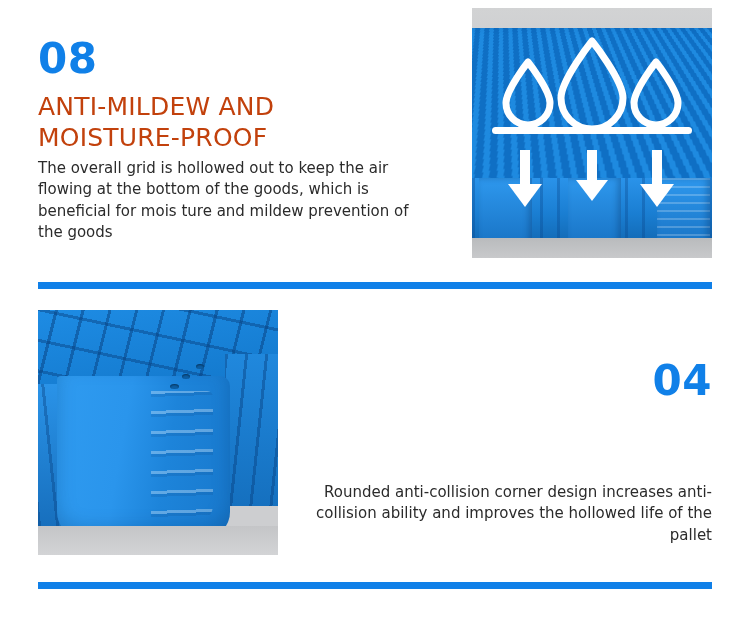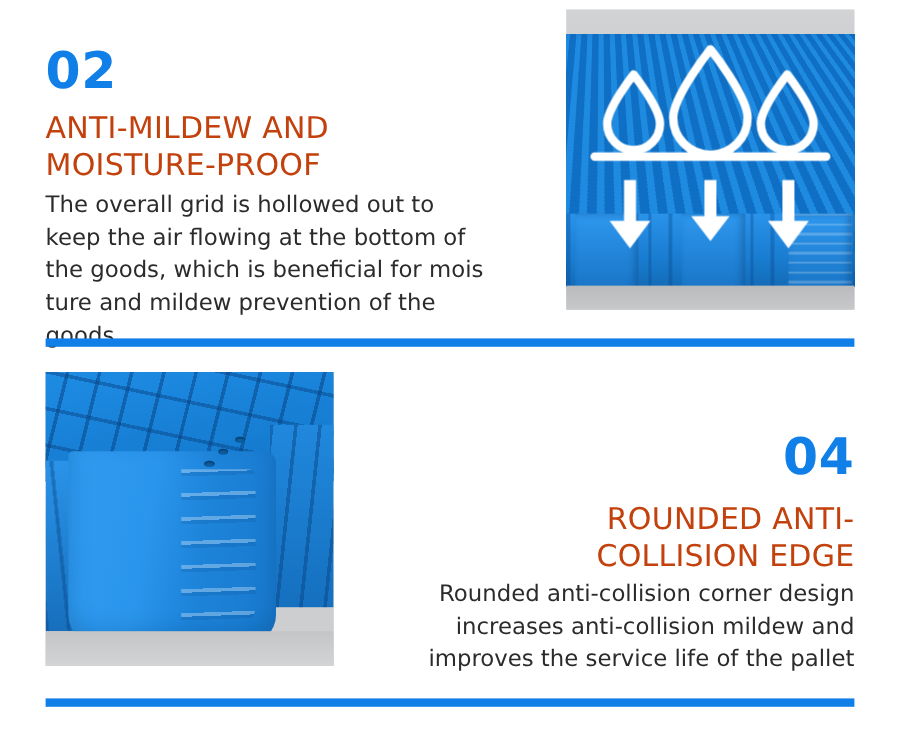--- a/index.html
+++ b/index.html
@@ -36,21 +36,21 @@
     font-size: 25px;
     font-weight: 400;
     line-height: 1.22;
     letter-spacing: 0.2px;
     color: #c2410c;
     font-family: "DejaVu Sans", sans-serif;
     white-space: pre-line;
   }
   .sec-body {
     position: absolute;
-    font-size: 19px;
+    font-size: 15px;
     font-weight: 400;
     line-height: 1.43;
     color: #2b2b2b;
     font-family: "DejaVu Sans", sans-serif;
     white-space: pre-line;
   }
 
   
   #num-03   { left: 38px;  top: 38px; }
   #title-03 { left: 38px;  top: 92px;  width: 400px; text-align: left; }
@@ -192,21 +192,21 @@
     background: #1080e8;
   }
   #divider-mid    { top: 282px; }
   #divider-bottom { top: 582px; }
 </style>
 </head>
 <body>
 
 <div class="page">
 
-  <div class="sec-number" id="num-03">02</div>
+  <div class="sec-number" id="num-03">08</div>
 
   <div class="sec-title" id="title-03">ANTI-MILDEW AND
 MOISTURE-PROOF</div>
 
   <div class="sec-body" id="body-03">The overall grid is hollowed out to keep the air flowing at the bottom of the goods, which is beneficial for mois ture and mildew prevention of the goods</div>
 
   <div class="photo" id="photo-moisture">
     <div class="pallet1-bg"></div>
     <div class="pallet1-deck"></div>
     <div class="pallet1-front"></div>
@@ -250,20 +250,18 @@
     <div class="pallet2-block"></div>
     <div class="pallet2-ribs"></div>
     <div class="pallet2-hole" style="left:55%;top:30%;width:9px;height:5px;"></div>
     <div class="pallet2-hole" style="left:60%;top:26%;width:8px;height:5px;"></div>
     <div class="pallet2-hole" style="left:66%;top:22%;width:8px;height:5px;"></div>
     <div class="pallet2-ground"></div>
   </div>
 
   <div class="sec-number" id="num-04">04</div>
 
-  <div class="sec-title" id="title-04">ROUNDED ANTI-
-COLLISION EDGE</div>
-
-  <div class="sec-body" id="body-04">Rounded anti-collision corner design increases anti-collision mildew and improves the service life of the pallet</div>
+
+  <div class="sec-body" id="body-04">Rounded anti-collision corner design increases anti-collision ability and improves the hollowed life of the pallet</div>
 
   <div class="divider" id="divider-bottom"></div>
 
 </div>
 
 </body></html>

